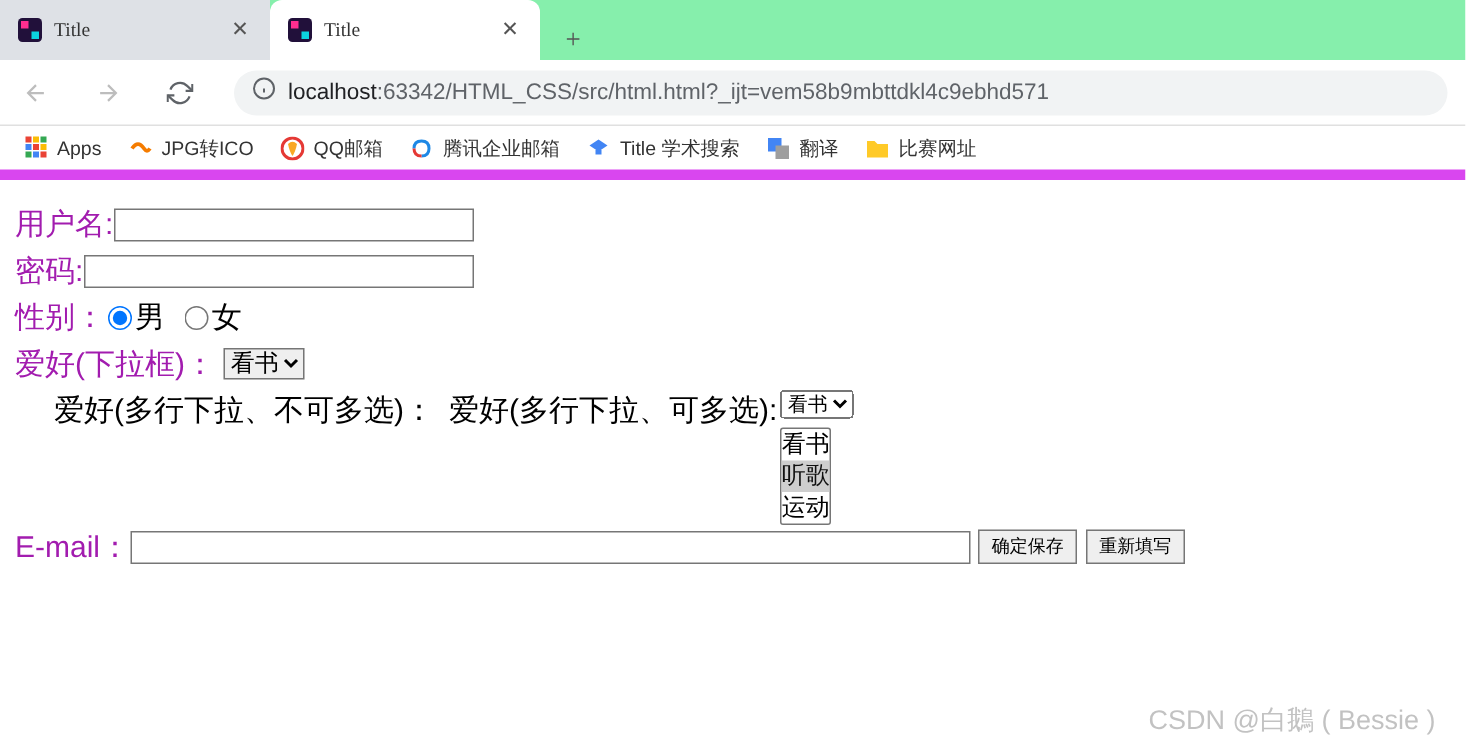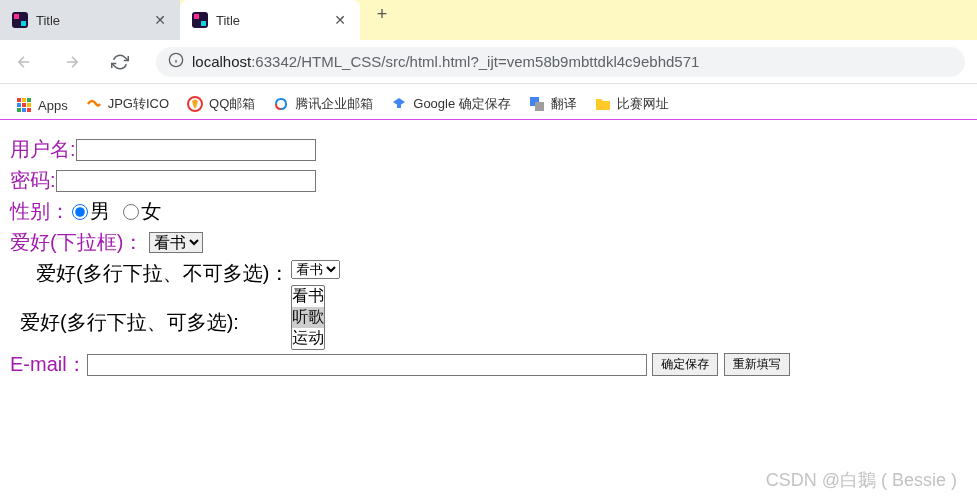--- a/index.html
+++ b/index.html
@@ -1,50 +1,50 @@
 <!DOCTYPE html>
 <html><head>
   <meta charset="utf-8">
   <style>
     * { margin: 0; padding: 0; box-sizing: border-box; }
     body { font-family: "Microsoft YaHei", Arial, sans-serif; font-size: 16px; background: #fff; }
     
     
-    .tab-bar { display: flex; align-items: flex-start; background: #fef9c3; height: 40px; }
+    .tab-bar { display: flex; align-items: flex-end; background: #86efac; height: 40px; font-family: Liberation Serif, serif; }
     .tab { display: flex; align-items: center; gap: 8px; padding: 0 12px; height: 40px; min-width: 180px; cursor: pointer; background: #dee1e6; }
     .tab.active { background: #fff; border-radius: 8px 8px 0 0; }
     .tab-favicon { width: 16px; height: 16px; display: inline-flex; }
     .tab-title { font-size: 13px; color: #333; flex: 1; }
     .tab-close { width: 16px; height: 16px; display: flex; align-items: center; justify-content: center; color: #555; font-size: 14px; }
     .new-tab { width: 28px; height: 28px; display: flex; align-items: center; justify-content: center; margin-left: 8px; font-size: 18px; color: #555; }
     
     
     .addr-bar { display: flex; align-items: center; gap: 24px; padding: 6px 12px; background: #fff; border-bottom: 1px solid #e0e0e0; height: 44px; }
     .nav-btn { width: 24px; height: 24px; display: flex; align-items: center; justify-content: center; color: #5f6368; cursor: pointer; }
     .nav-btn.disabled { color: #bdbdbd; }
     .url-box { flex: 1; display: flex; align-items: center; gap: 8px; background: #f1f3f4; border-radius: 16px; padding: 4px 12px; height: 30px; }
     .url-text { font-size: 15px; color: #5f6368; white-space: nowrap; overflow: hidden; }
     .url-host { color: #202124; }
     
     
-    .bookmarks { display: flex; align-items: flex-end; gap: 18px; padding: 6px 16px; border-bottom: 1px solid #d946ef; height: 36px; }
+    .bookmarks { display: flex; align-items: flex-start; gap: 18px; padding: 6px 16px; border-bottom: 7px solid #d946ef; height: 36px; }
     .bm-item { display: flex; align-items: center; gap: 6px; font-size: 13px; color: #333; cursor: pointer; }
     .bm-icon { width: 16px; height: 16px; display: inline-flex; }
     
     
     .content { padding: 16px 10px; font-size: 20px; }
     .row { margin-bottom: 4px; display: flex; align-items: center; flex-wrap: wrap; }
     .row label { color: #a21caf; }
     .row input[type="text"], .row input[type="password"], .row input[type="email"] { border: 1px solid #767676; padding: 1px 2px; font-size: 16px; height: 22px; }
     .row input[type="radio"] { width: 16px; height: 16px; margin: 0 2px; }
     .row select { font-size: 16px; border: 1px solid #767676; }
     .multi-select { font-size: 16px; border: 1px solid #767676; }
     .btn { font-size: 12px; padding: 2px 8px; border: 1px solid #767676; background: #efefef; }
     .multi-row { display: flex; align-items: flex-start; }
-    .multi-row .labels { display: flex; flex-direction: column; justify-content: space-between; height: 76px; margin-right: 2px; }
+    .multi-row .labels { display: flex; justify-content: space-between; height: 76px; margin-right: 2px; }
     .indent1 { padding-left: 26px; }
     .indent2 { padding-left: 10px; }
     .watermark { position: absolute; right: 20px; bottom: 8px; color: rgba(120,120,120,0.45); font-size: 18px; }
   </style>
 </head>
 <body>
 
 <div class="tab-bar">
   <div class="tab">
     <span class="tab-favicon">
@@ -143,21 +143,21 @@
       </span>
     <span>腾讯企业邮箱</span>
   </div>
   <div class="bm-item">
     <span class="bm-icon">
         <svg viewBox="0 0 16 16">
           <path d="M2 6 L8 2 L14 6 L8 10 Z" fill="#4285f4"></path>
           <rect x="6" y="9" width="4" height="3" fill="#4285f4"></rect>
         </svg>
       </span>
-    <span>Google 确定保存</span>
+    <span>Title 学术搜索</span>
   </div>
   <div class="bm-item">
     <span class="bm-icon">
         <svg viewBox="0 0 16 16">
           <rect x="1" y="1" width="9" height="9" fill="#4285f4"></rect>
           <rect x="6" y="6" width="9" height="9" fill="#9e9e9e"></rect>
         </svg>
       </span>
     <span>翻译</span>
   </div>

